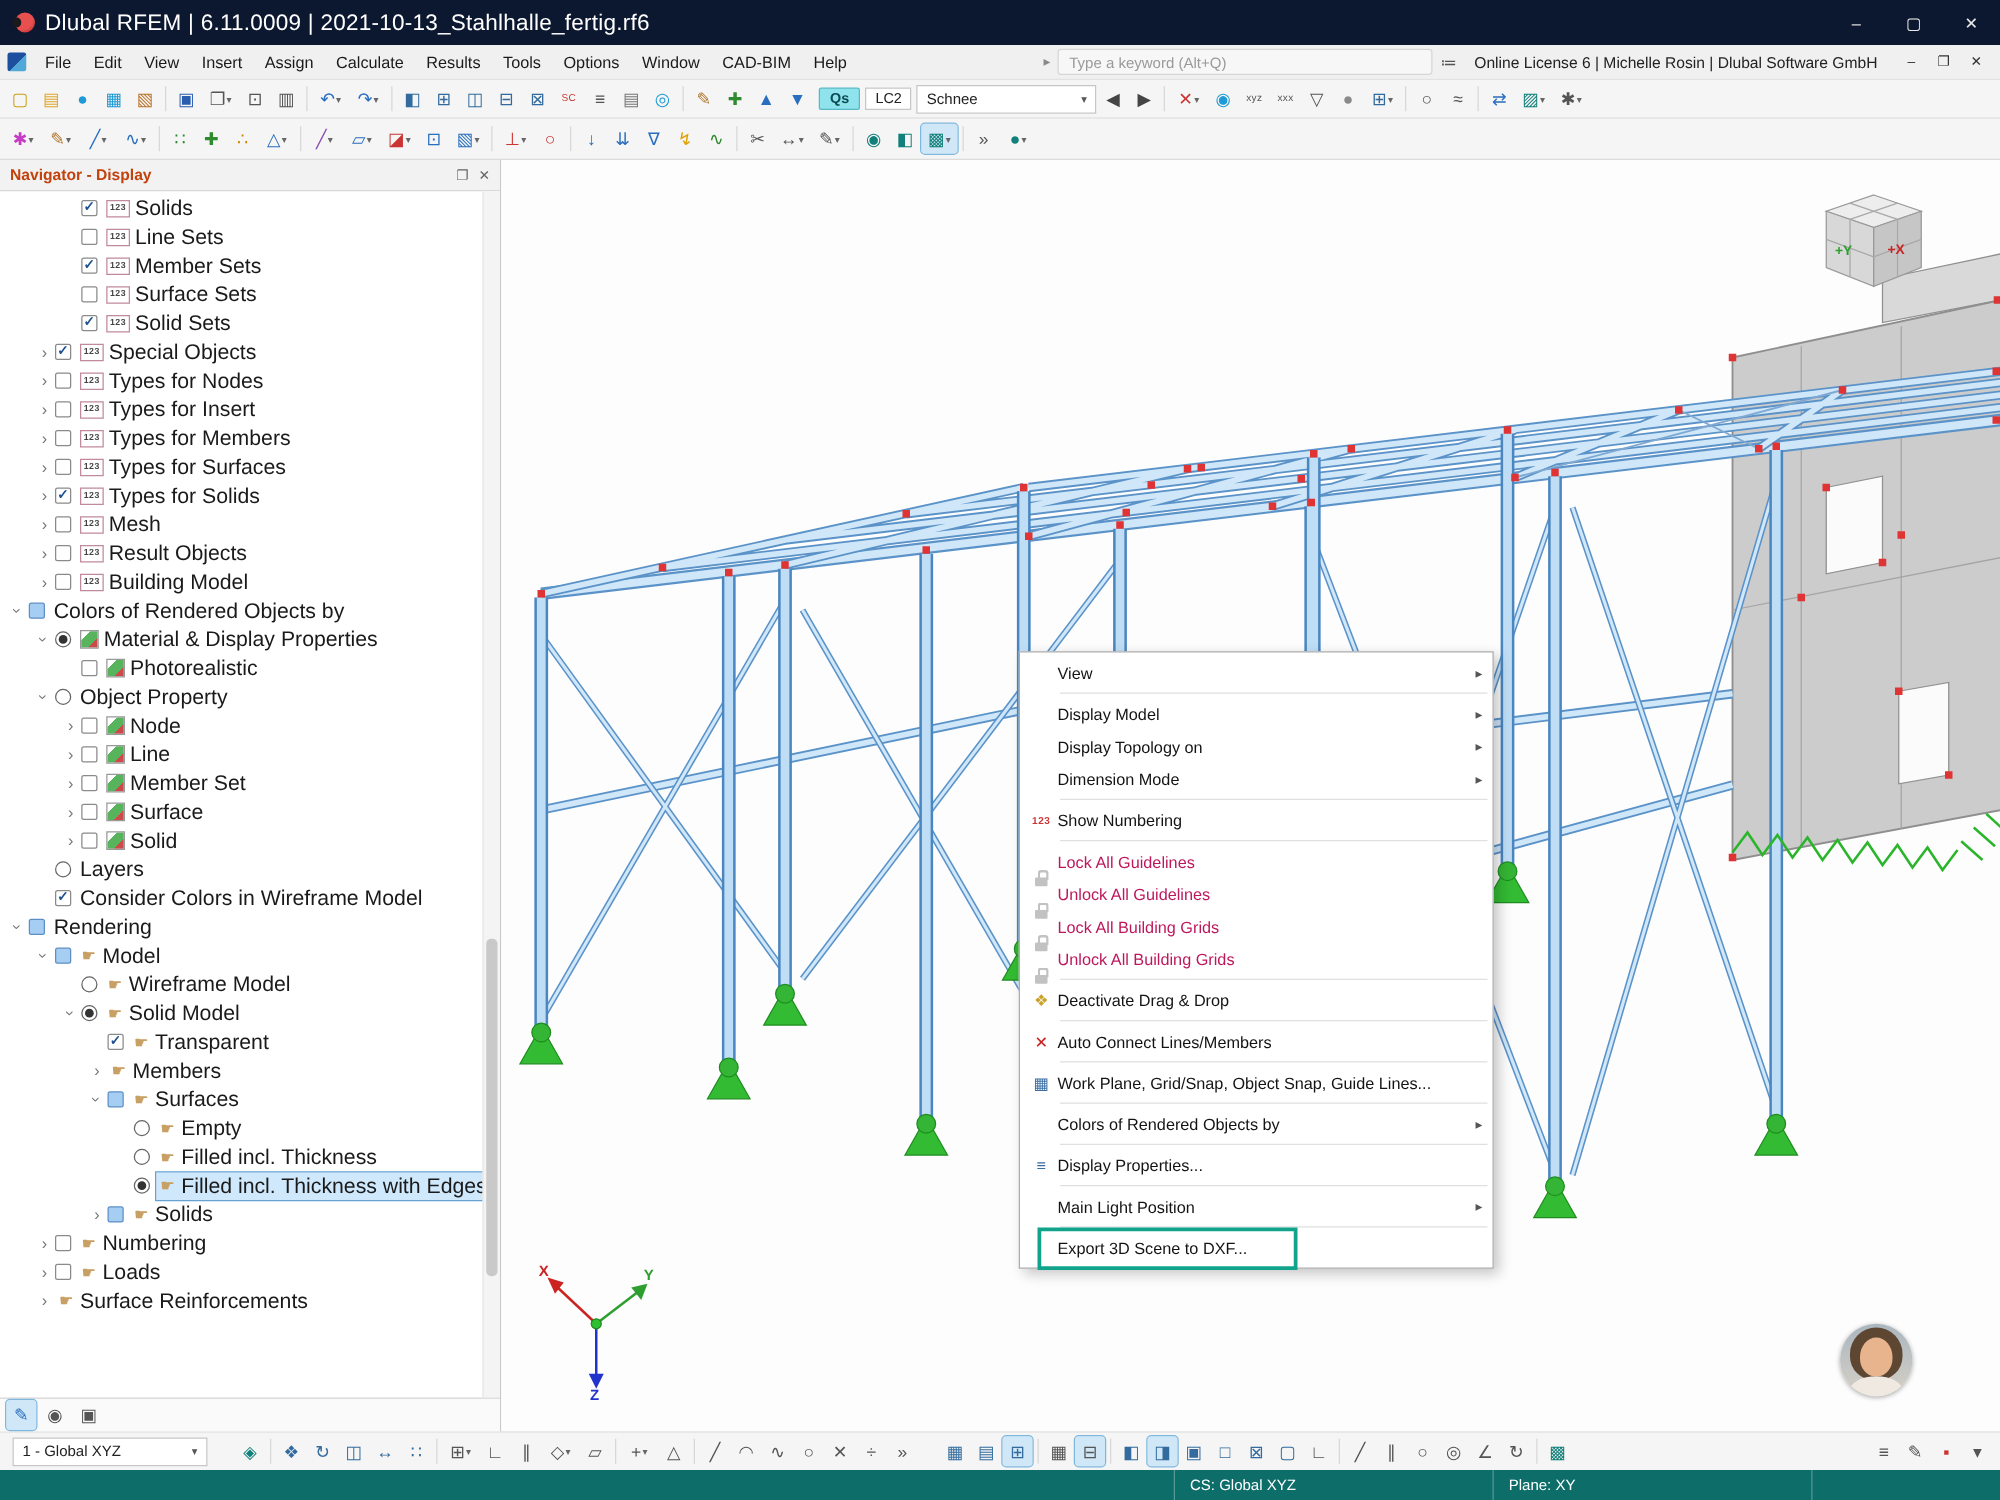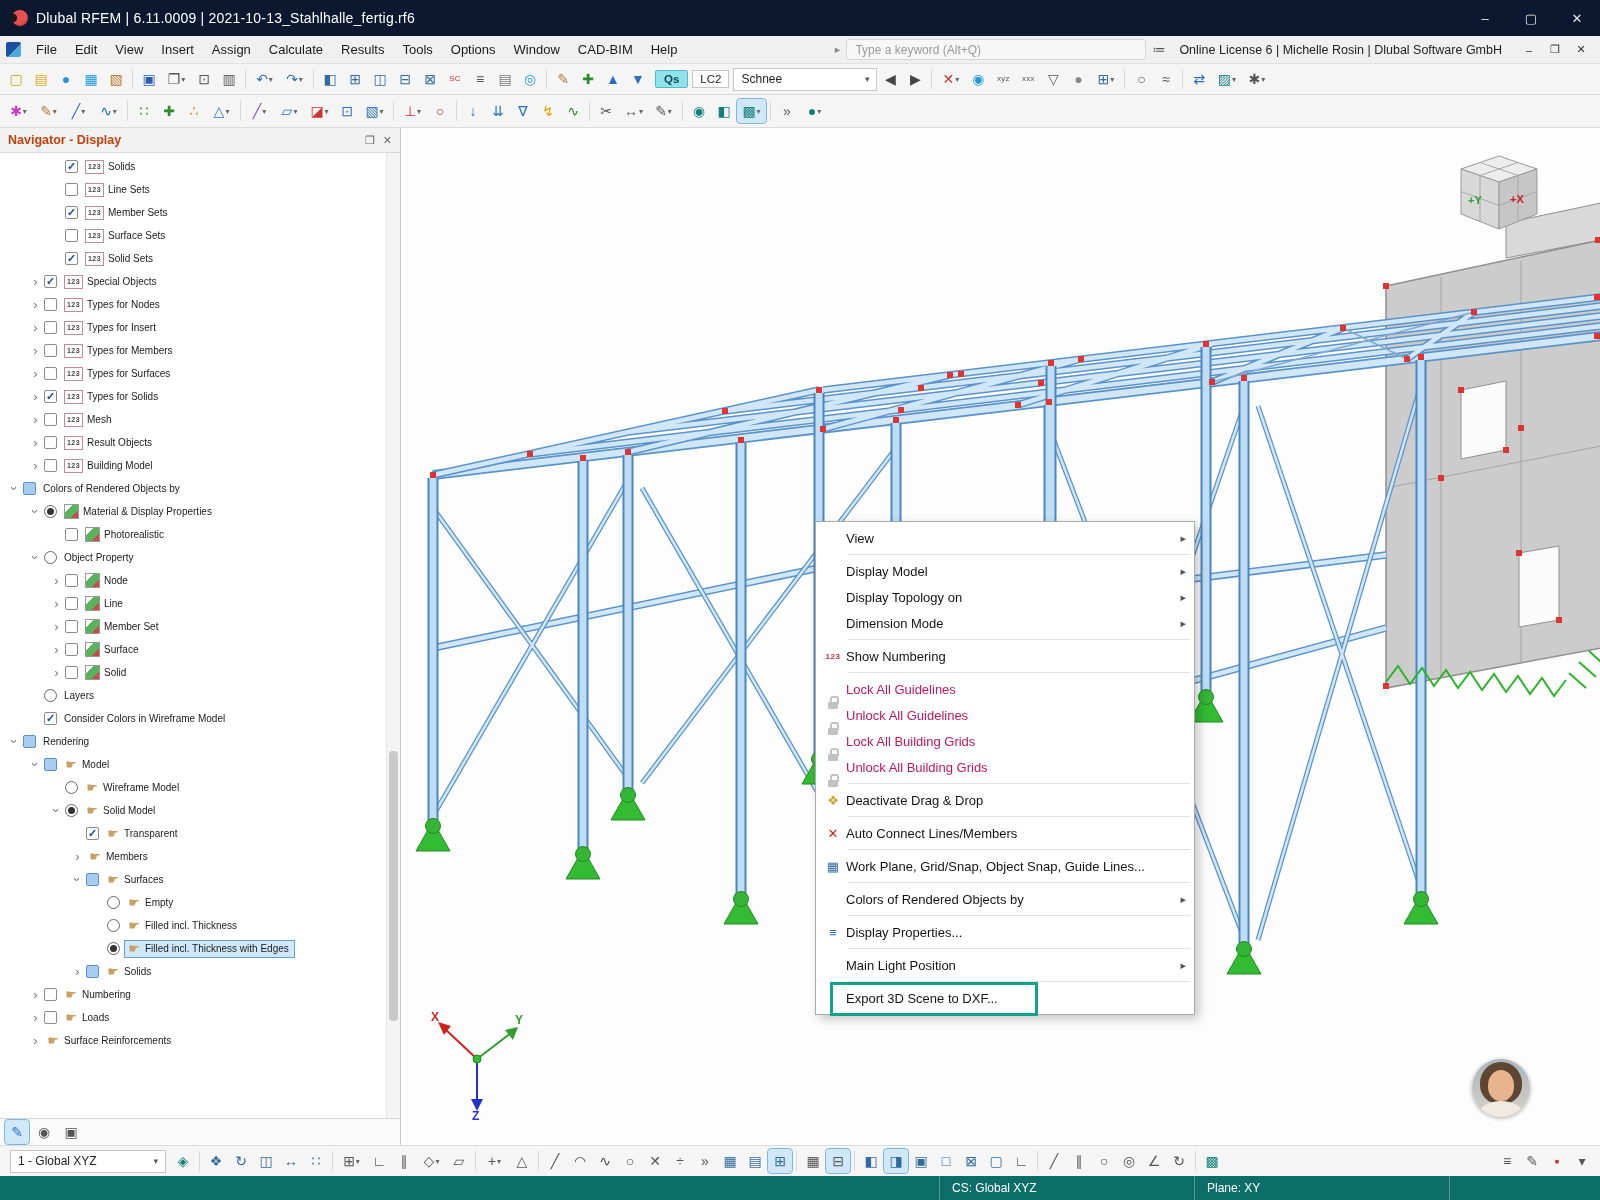--- a/index.html
+++ b/index.html
@@ -3,21 +3,21 @@
 <meta charset="utf-8">
 <style>
   html,body{margin:0;padding:0;background:#333;}
   .app{width:1600px;height:1200px;position:relative;overflow:hidden;background:#fff;
        font-family:"Liberation Sans",sans-serif;display:flex;flex-direction:column;}
   
   .titlebar{height:36px;background:#0c1730;display:flex;align-items:center;color:#fff;flex:0 0 36px;}
   .ladybug{width:16px;height:16px;margin:0 8px 0 12px;border-radius:50%;position:relative;
            background:radial-gradient(circle at 38% 35%,#e85050 0 55%,#b01d1d 100%);}
   .ladybug::before{content:"";position:absolute;left:-2px;top:4px;width:7px;height:8px;background:#1a1a1a;border-radius:50%;}
-  .wtitle{font-size:14px;letter-spacing:.2px;}
+  .wtitle{font-size:18px;letter-spacing:.2px;}
   .wbtns{margin-left:auto;display:flex;}
   .wbtn{width:46px;height:36px;display:flex;align-items:center;justify-content:center;font-size:13px;color:#e8e8e8;}
   
   .menubar{height:27px;flex:0 0 27px;background:#f0f0f0;border-bottom:1px solid #e2e2e2;display:flex;align-items:center;padding:0 6px;}
   .mini-logo{width:15px;height:15px;margin-right:6px;background:linear-gradient(135deg,#1e4f9e 55%,#4fa8d8 55%);border-radius:2px;}
   .menus{display:flex;align-items:center;}
   .menu-item{padding:4px 9px;font-size:13px;color:#1a1a1a;border-radius:3px;white-space:nowrap;}
   .search-wrap{margin-left: auto;display:flex;align-items:center;gap:6px;}
   .sarrow{color:#8a8a8a;font-size:11px;}
   .search{width:282px;height:19px;border:1px solid #d6d6d6;background:#f7f7f7;border-radius:3px;
@@ -47,21 +47,21 @@
          min-width:128px;height:21px;margin-left:3px;justify-content:space-between;color:#222;}
   .combo::after{content:"▾";font-size:9px;color:#555;margin-left:10px;}
   
   .main{flex:1;display:flex;min-height:0;position:relative;}
   
   .navigator{width:400px;flex:0 0 400px;border-right:1px solid #c9c9c9;display:flex;flex-direction:column;background:#fff;}
   .nav-header{height:24px;flex:0 0 24px;background:#f2f2f2;border-bottom:1px solid #d9d9d9;display:flex;align-items:center;padding:0 8px;}
   .nav-title{font-size:12.5px;color:#c2410c;font-weight:bold;}
   .nav-hbtns{margin-left:auto;display:flex;gap:8px;color:#666;font-size:11px;}
   .nav-tree{flex:1;overflow:hidden;position:relative;padding-top:2px;}
-  .trow{display:flex;align-items:center;height:23px;font-size:10px;color:#1a1a1a;white-space:nowrap;}
+  .trow{display:flex;align-items:center;height:23px;font-size:17px;color:#1a1a1a;white-space:nowrap;}
   .lvl0{padding-left:6px;}.lvl1{padding-left:27px;}.lvl2{padding-left:48px;}.lvl3{padding-left:69px;}.lvl4{padding-left:90px;}
   .ex{width:17px;flex:0 0 17px;height:16px;display:inline-flex;align-items:center;justify-content:center;color:#777;font-size:13px;}
   .ex::before{content:"";}
   .ex1 .ex::before{content:"›";}
   .ex2 .ex::before{content:"›";display:inline-block;transform:rotate(90deg);}
   .ctrl{width:13px;height:13px;flex:0 0 13px;border:1px solid #8a8a8a;background:#fff;margin-right:5px;
         display:inline-flex;align-items:center;justify-content:center;border-radius:2px;box-sizing:border-box;}
   .rb0 .ctrl,.rb1 .ctrl{border-radius:50%;border-color:#666;}
   .cb1 .ctrl::before{content:"✓";color:#1d4f91;font-size:11px;font-weight:bold;line-height:1;}
   .cbm .ctrl{background:#a6cdf2;border-color:#5d8fc4;}
@@ -100,21 +100,21 @@
   .mi.ic-num .mic{font-size:8px;font-weight:bold;letter-spacing:.5px;}
   .mi.ic-lock .mic::before{content:"";position:absolute;left:8px;top:13px;width:10px;height:7px;background:#c2c2c2;border-radius:1px;}
   .mi.ic-lock .mic::after{content:"";position:absolute;left:10px;top:7px;width:5px;height:6px;border:2px solid #c2c2c2;border-bottom:none;border-radius:3px 3px 0 0;}
   .mil{font-size:13px;color:#141414;white-space:nowrap;}
   .mi.disabled .mil{color:#be185d;}
   .mia{margin-left:auto;color:#555;font-size:11px;visibility:hidden;}
   .mia::before{content:"▸";}
   .mi.submenu .mia{visibility:visible;}
   .mi.annot::after{content:"";position:absolute;left:14px;top:-3px;width:202px;height:28px;border:3px solid #11a38c;}
   
-  .btoolbar{height:30px;flex:0 0 30px;background:#f5f5f5;border-top:1px solid #dcdcdc;display:flex;align-items:center;padding:0 6px;gap:1px;overflow:hidden;}
+  .btoolbar{height:30px;flex:0 0 30px;background:#f5f5f5;border-top:1px solid #dcdcdc;display:flex;align-items:center;padding:0 6px;gap:18px;overflow:hidden;}
   .bcombo{border:1px solid #c6c6c6;background:#fff;font-size:12px;height:21px;display:inline-flex;align-items:center;
           min-width:140px;justify-content:space-between;padding:0 7px;margin:0 4px;color:#222;}
   .bcombo::after{content:"▾";font-size:9px;color:#555;margin-left:10px;}
   .spacer{flex:1;}
   
   .statusbar{height:24px;flex:0 0 24px;background:#0d6d68;display:flex;align-items:center;color:#fff;font-size:12px;}
   .sb-fill{flex:1;}
   .sb-seg{width:255px;flex:0 0 255px;padding-left:12px;border-left:1px solid rgba(255,255,255,.3);height:100%;display:flex;align-items:center;box-sizing:border-box;}
   .sb-end{width:150px;flex:0 0 150px;border-left:1px solid rgba(255,255,255,.3);height:100%;}
 </style>

